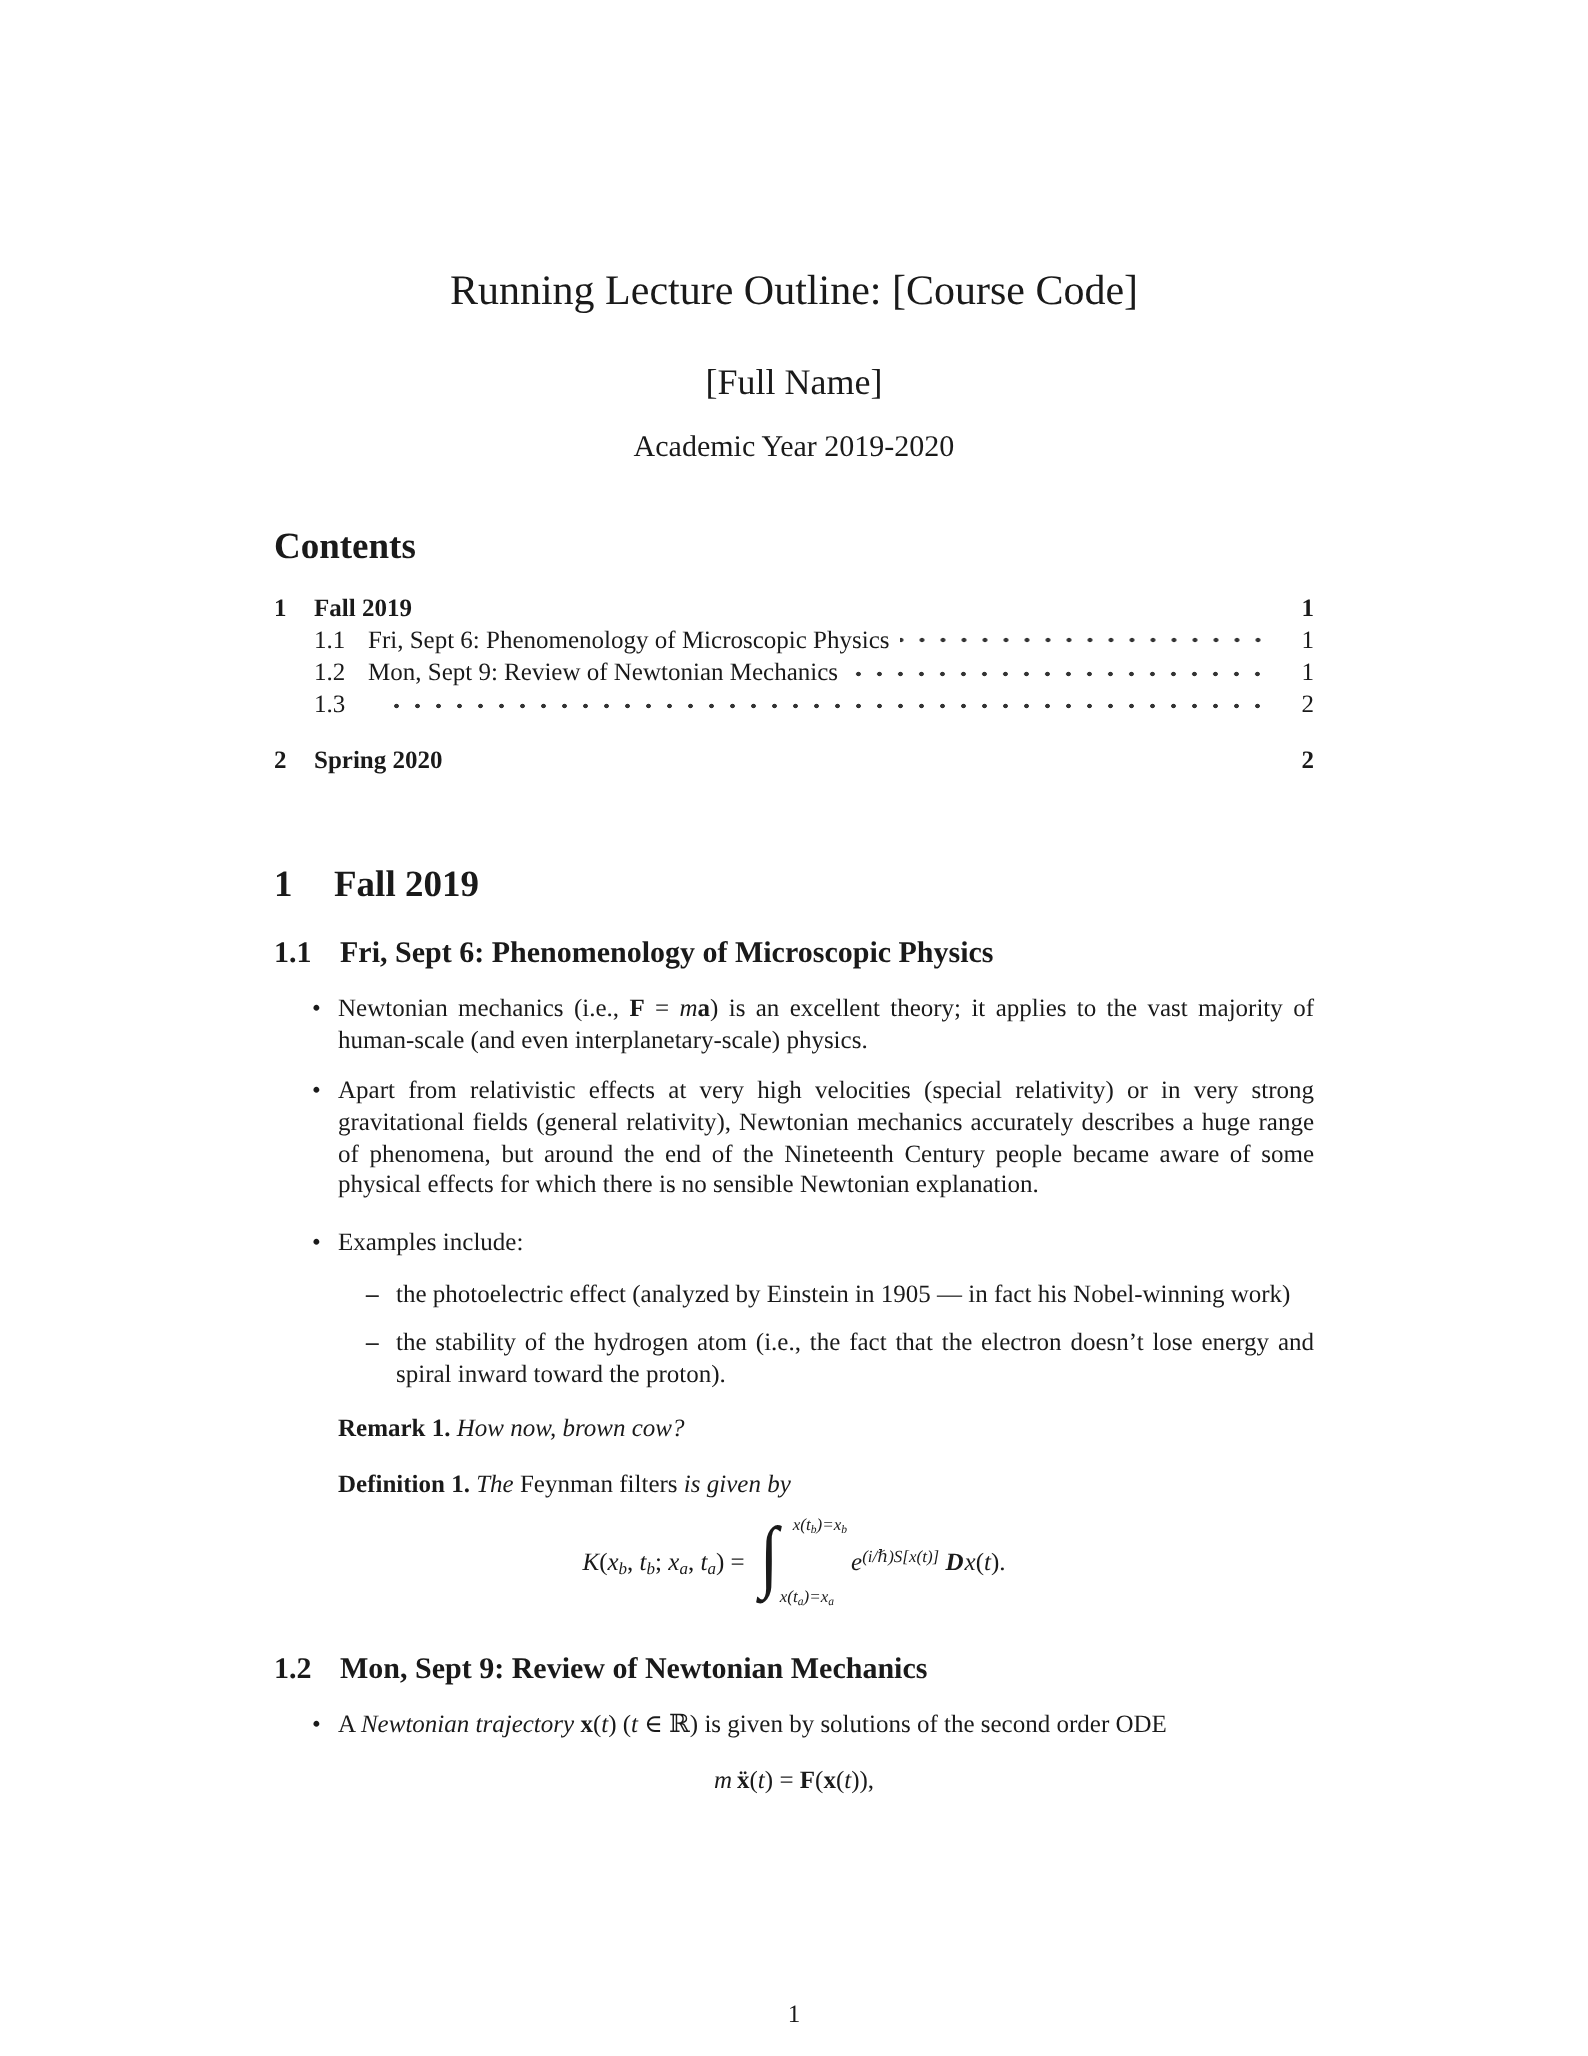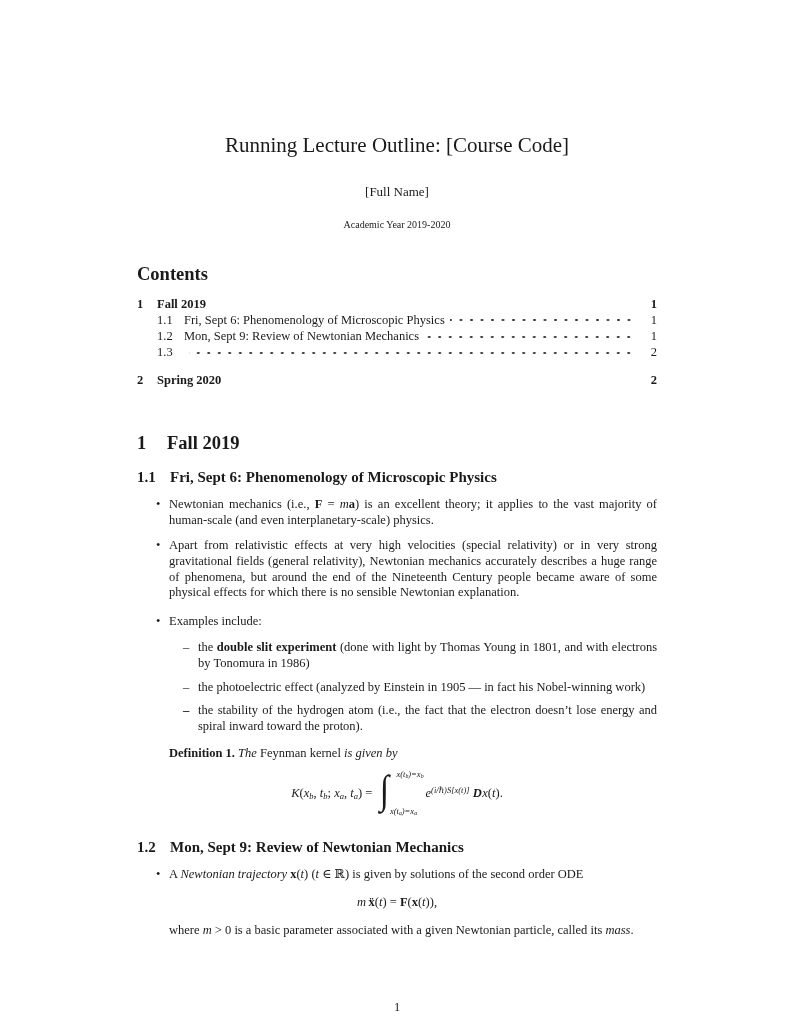--- a/index.html
+++ b/index.html
@@ -13,22 +13,22 @@
     font-family:"Liberation Serif","DejaVu Serif",serif;
     font-size:12.5px;
     line-height:15.6px;
     overflow:hidden;
   }
   .content { padding:0 96px; }
 
   
   .titleblock { padding-top:116px; text-align:center; }
   .doc-title { font-size:21px; line-height:26px; }
-  .doc-author { margin-top:26px; font-size:13px; }
-  .doc-date { margin-top:17px; font-size:10px; }
+  .doc-author { margin-top:26px; font-size:18px; }
+  .doc-date { margin-top:17px; font-size:15px; }
 
   
   .contents-heading { margin-top:35px; font-size:18.5px; font-weight:bold; }
   .toc { margin-top:14px; }
   .toc-row { display:flex; align-items:baseline; }
   .toc-row.sec { font-weight:bold; margin-top:12px; }
   .toc-row.sec:first-child { margin-top:0; }
   .toc-row.sub { margin-top:0.5px; }
   .toc-row.sec .toc-num { width:20px; }
   .toc-row.sub .toc-num { margin-left:20px; width:27px; }
@@ -150,40 +150,42 @@
       <span><span class="seg-n">Apart from relativistic effects at very high velocities (special relativity) or in very strong gravitational fields (general relativity), Newtonian mechanics accurately describes a huge range of phenomena, but around the end of the Nineteenth Century people became aware of some physical effects for which there is no sensible Newtonian explanation.</span></span>
     </div>
 
     <div class="item" style="margin-top:13px;">
       <span class="marker">•</span>
       <span><span class="seg-n">Examples include:</span></span>
     </div>
 
     <div class="item2" style="margin-top:11px;">
       <span class="marker">–</span>
-      <span><span class="seg-n">the </span><span class="seg-b">double slit experiment</span><span class="seg-n"> (done with light by Thomas Young in 1801, and with electrons by Tonomura in 1986)</span></span>
     </div>
 
     <div class="item2">
       <span class="marker">–</span>
       <span><span class="seg-n">the photoelectric effect (analyzed by Einstein in 1905 — in fact his Nobel-winning work)</span></span>
     </div>
 
     <div class="item2">
       <span class="marker">–</span>
     </div>
 
     <div class="item2">
       <span class="marker">–</span>
       <span><span class="seg-n">the stability of the hydrogen atom (i.e., the fact that the electron doesn’t lose energy and spiral inward toward the proton).</span></span>
     </div>
 
-
     <div class="para">
-      <span class="lbl">Definition 1.</span><span><span class="seg-i"> The </span><span class="seg-n">Feynman kernel</span><span class="seg-i"> is given by</span></span>
+      <span class="lbl">Remark 1.</span><span><span class="seg-i"> How now, brown cow?</span></span>
+    </div>
+
+    <div class="para">
+      <span class="lbl">Definition 1.</span><span><span class="seg-i"> The </span><span class="seg-n">Feynman filters</span><span class="seg-i"> is given by</span></span>
     </div>
 
     <div class="equation eq-feynman">
       <span><span class="seg-i">K</span><span class="seg-n">(</span><span class="seg-i">x</span><span class="seg-sub">b</span><span class="seg-n">, </span><span class="seg-i">t</span><span class="seg-sub">b</span><span class="seg-n">; </span><span class="seg-i">x</span><span class="seg-sub">a</span><span class="seg-n">, </span><span class="seg-i">t</span><span class="seg-sub">a</span><span class="seg-n">) = </span></span><span class="int-wrap">
           <span class="int-sign">∫</span>
           <span class="int-limits">
             <span class="int-upper"><span class="seg-n">x</span><span class="seg-n">(</span><span class="seg-n">t</span><span class="seg-sub">b</span><span class="seg-n">)=</span><span class="seg-n">x</span><span class="seg-sub">b</span></span>
             <span class="int-lower"><span class="seg-n">x</span><span class="seg-n">(</span><span class="seg-n">t</span><span class="seg-sub">a</span><span class="seg-n">)=</span><span class="seg-n">x</span><span class="seg-sub">a</span></span>
           </span>
         </span><span><span class="seg-i">e</span><span class="seg-sup">(i/ℏ)S[x(t)]</span><span class="seg-n"> </span><span class="seg-scr">D</span><span class="seg-i">x</span><span class="seg-n">(</span><span class="seg-i">t</span><span class="seg-n">).</span></span>
@@ -194,19 +196,18 @@
       <span class="h-title">Mon, Sept 9: Review of Newtonian Mechanics</span>
     </div>
 
     <div class="item">
       <span class="marker">•</span>
       <span><span class="seg-n">A </span><span class="seg-i">Newtonian trajectory</span><span class="seg-n"> </span><span class="seg-mbf">x</span><span class="seg-n">(</span><span class="seg-i">t</span><span class="seg-n">) (</span><span class="seg-i">t</span><span class="seg-n"> ∈ ℝ) is given by solutions of the second order ODE</span></span>
     </div>
 
     <div class="equation"><span class="seg-i">m</span><span class="seg-n"> </span><span class="seg-mbf">ẍ</span><span class="seg-n">(</span><span class="seg-i">t</span><span class="seg-n">) = </span><span class="seg-mbf">F</span><span class="seg-n">(</span><span class="seg-mbf">x</span><span class="seg-n">(</span><span class="seg-i">t</span><span class="seg-n">)),</span></div>
 
-    <div class="cont-para"><span class="seg-n">where </span><span class="seg-i">m</span><span class="seg-n"> &gt; 0 is a basic parameter associated with a given Newtonian particle, called its </span><span class="seg-i">mass</span><span class="seg-n">.</span></div>
 
   </div>
 
   <div class="footer">1</div>
 
 </div>
 
 </body></html>

